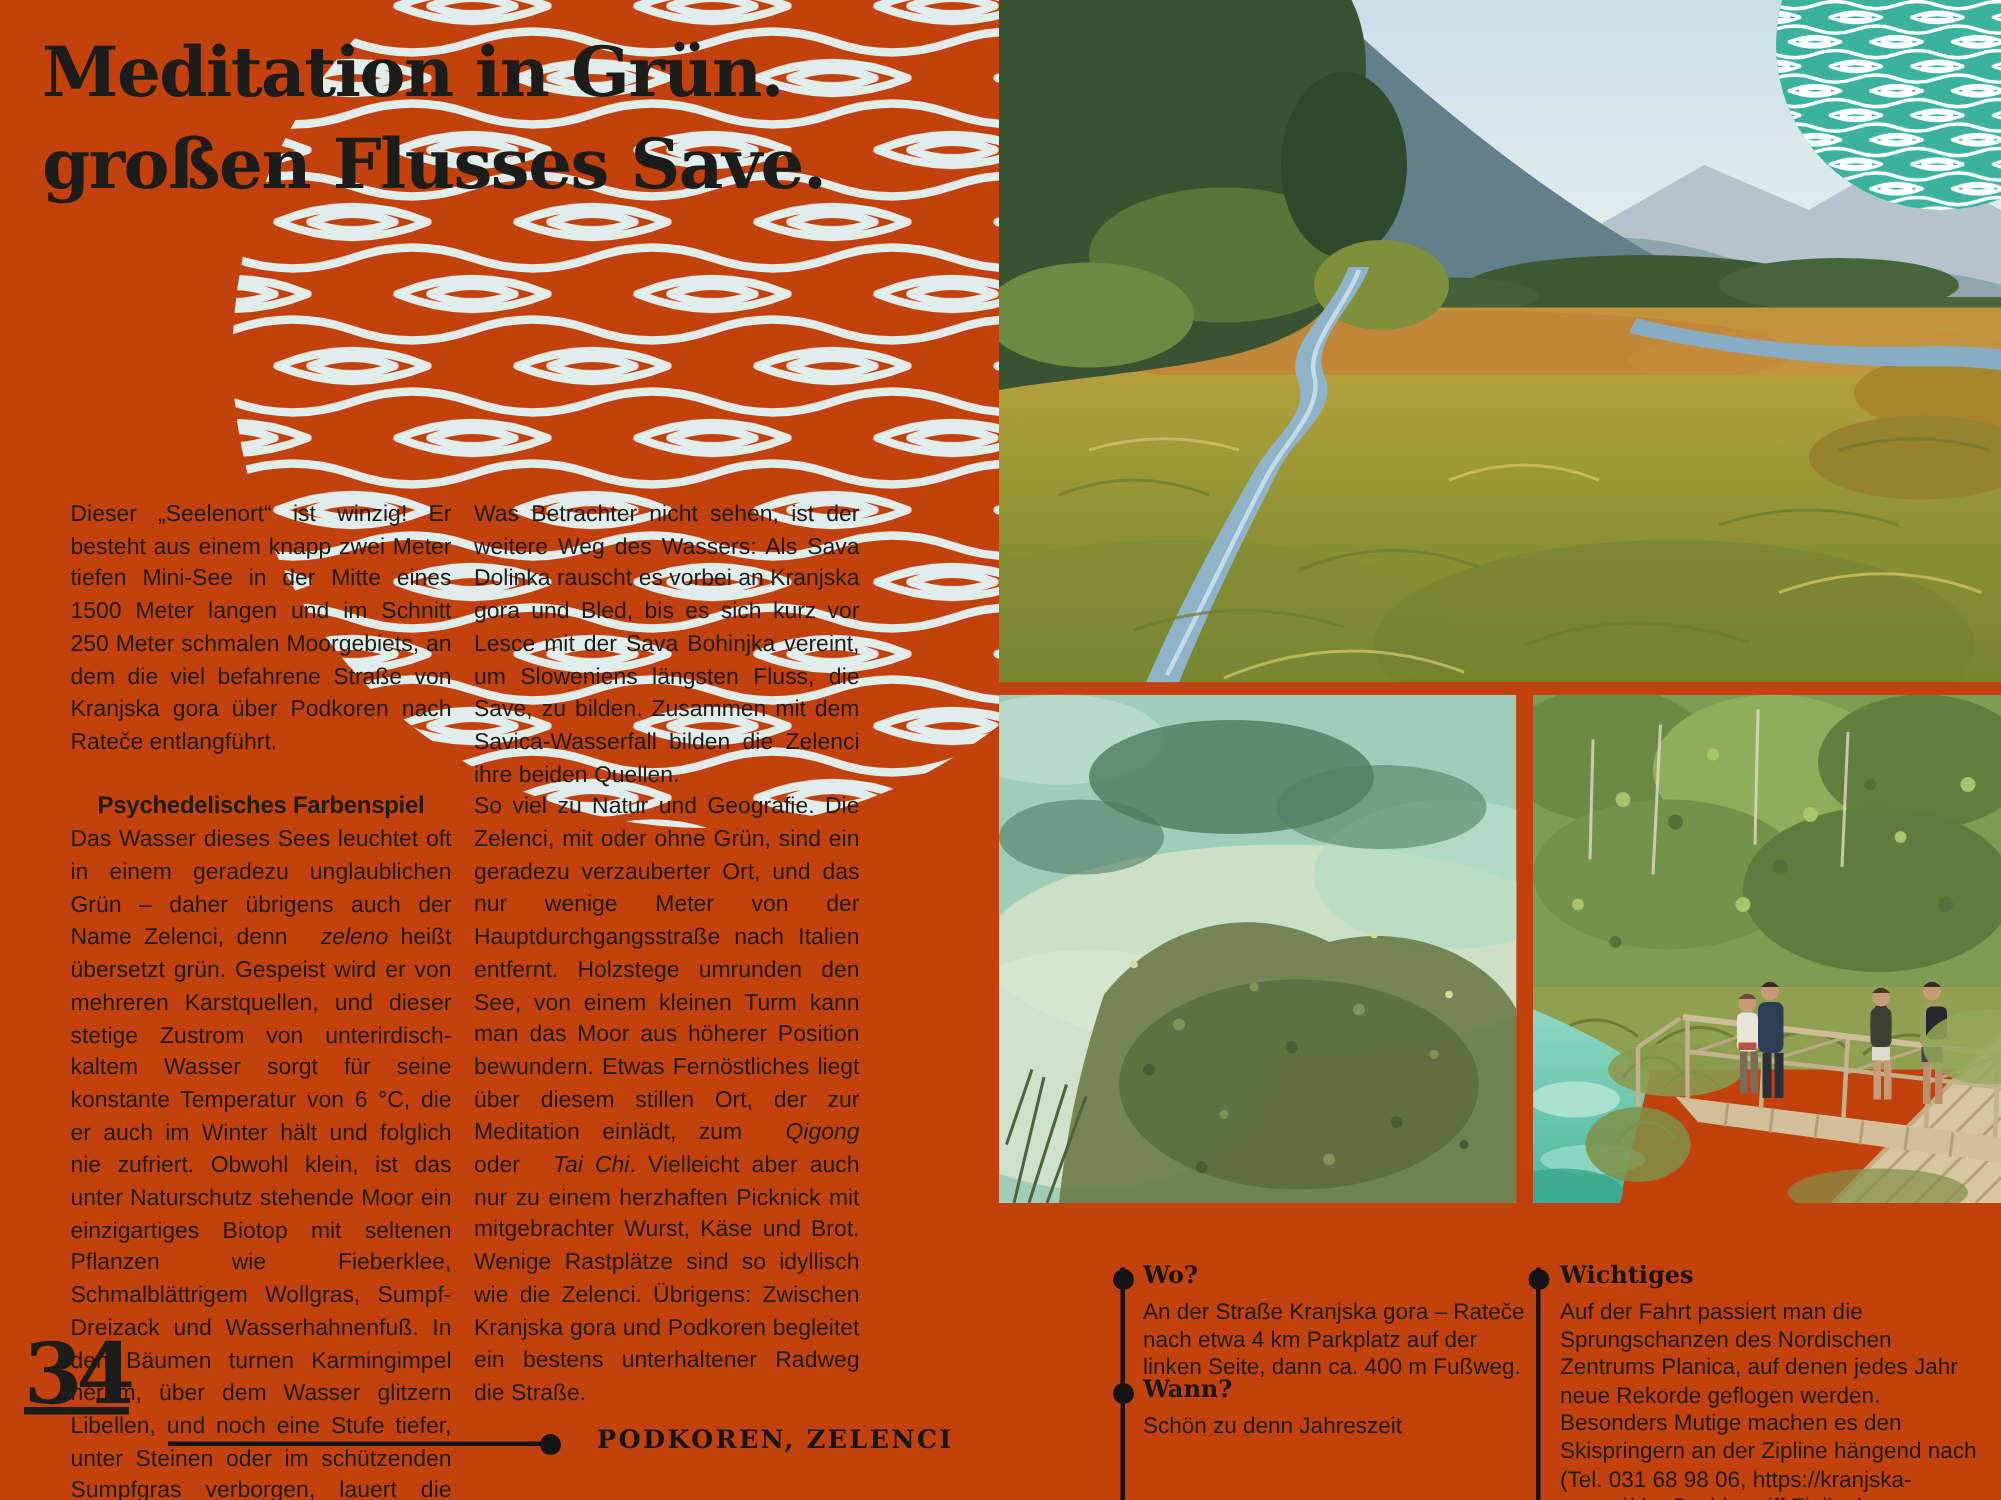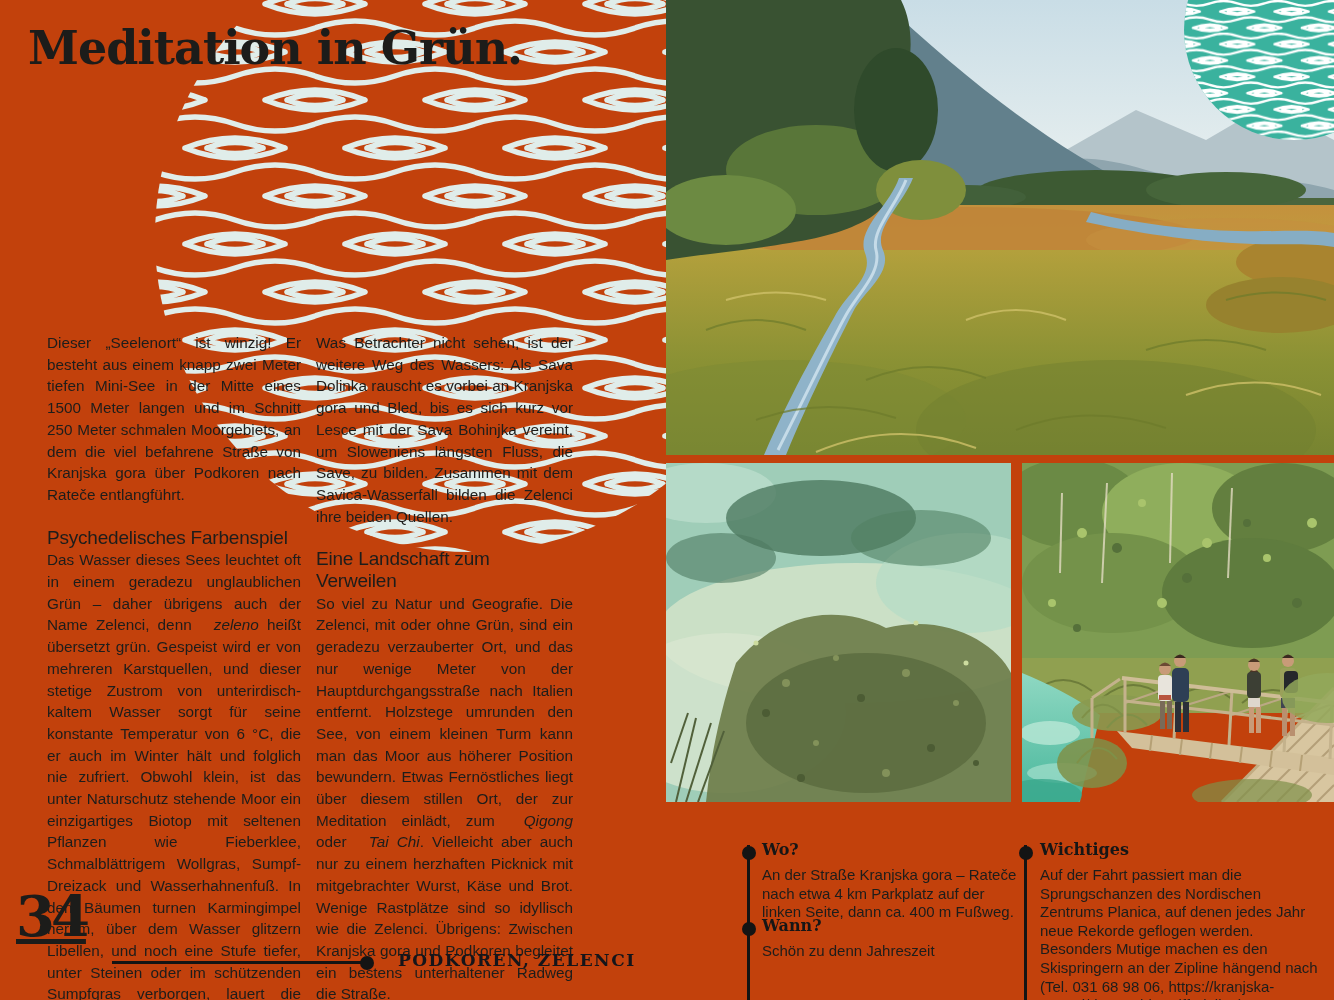--- a/index.html
+++ b/index.html
@@ -14,22 +14,22 @@
   .bg-wave { position:absolute; left:155px; top:-78px; width:630px; height:630px; z-index:0; }
   
   .title { position:absolute; left:28px; top:18px; z-index:2;
     font-family:"DejaVu Serif", serif; font-weight:700;
     font-size:46px; line-height:61px; letter-spacing:-1px; color:#1c1c1a; }
   
   .col { position:absolute; top:332px; z-index:2; font-size:15.3px; line-height:21.7px;
          text-align:justify; hyphens:auto; -webkit-hyphens:auto; }
   .col1 { left:47px;  width:254px; }
   .col2 { left:316px; width:257px; }
-  .subhead { margin-top:21px; margin-bottom:1px; font-weight:normal; font-size:19px;
-             letter-spacing:-0.2px; text-align:left; }
+  .subhead { margin-top:21px; margin-bottom:1px; font-weight:bold; font-size:16px;
+             letter-spacing:-0.2px; text-align:center; }
   .it { font-style:italic;margin-left:14px; }
   
   .photo { position:absolute; z-index:1; overflow:hidden; }
   .photo svg { display:block; width:100%; height:100%; }
   .photo-main { left:666px; top:0; width:668px; height:455px; }
   .photo-lake { left:666px; top:463px; width:345px; height:339px; }
   .photo-bridge { left:1022px; top:463px; width:312px; height:339px; }
   
   .vrule { position:absolute; width:2.5px; background:#141414; z-index:2; }
   .vrule-1 { left:747px; top:845px; height:155px; }
@@ -65,31 +65,31 @@
             <path d="M-50,-14 Q0,6 50,-14 M110,-14 Q160,6 210,-14"></path>
           </g>
         </pattern>
       </defs>
       <circle cx="315" cy="315" r="315" fill="url(#wavesLight)"></circle>
     </svg>
   </div>
 
   <div class="title">
     <div>Meditation in Grün.</div>
+    <div>großen Flusses Save.</div>
   </div>
 
   <div class="col col1">
     <p>Dieser „Seelenort“ ist winzig! Er besteht aus einem knapp zwei Meter tiefen Mini-See in der Mitte eines 1500 Meter langen und im Schnitt 250 Meter schmalen Moorgebiets, an dem die viel befahrene Straße von Kranjska gora über Podkoren nach Rateče entlangführt.</p>
     <h3 class="subhead">Psychedelisches Farbenspiel</h3>
     <p><span>Das Wasser dieses Sees leuchtet oft in einem geradezu unglaublichen Grün – daher übrigens auch der Name Zelenci, denn </span><span class="it">zeleno</span><span> heißt übersetzt grün. Gespeist wird er von mehreren Karstquellen, und dieser stetige Zustrom von unterirdisch-kaltem Wasser sorgt für seine konstante Temperatur von 6 °C, die er auch im Winter hält und folglich nie zufriert. Obwohl klein, ist das unter Naturschutz stehende Moor ein einzigartiges Biotop mit seltenen Pflanzen wie Fieberklee, Schmalblättrigem Wollgras, Sumpf-Dreizack und Wasserhahnenfuß. In den Bäumen turnen Karmingimpel herum, über dem Wasser glitzern Libellen, und noch eine Stufe tiefer, unter Steinen oder im schützenden Sumpfgras verborgen, lauert die Kreuzotter.</span></p>
   </div>
 
   <div class="col col2">
     <p>Was Betrachter nicht sehen, ist der weitere Weg des Wassers: Als Sava Dolinka rauscht es vorbei an Kranjska gora und Bled, bis es sich kurz vor Lesce mit der Sava Bohinjka vereint, um Sloweniens längsten Fluss, die Save, zu bilden. Zusammen mit dem Savica-Wasserfall bilden die Zelenci ihre beiden Quellen.</p>
-    <h3 class="subhead">Eine Landschaft zum Verweilen</h3>
     <p><span>So viel zu Natur und Geografie. Die Zelenci, mit oder ohne Grün, sind ein geradezu verzauberter Ort, und das nur wenige Meter von der Hauptdurchgangsstraße nach Italien entfernt. Holzstege umrunden den See, von einem kleinen Turm kann man das Moor aus höherer Position bewundern. Etwas Fernöstliches liegt über diesem stillen Ort, der zur Meditation einlädt, zum </span><span class="it">Qigong</span><span> oder </span><span class="it">Tai Chi</span><span>. Vielleicht aber auch nur zu einem herzhaften Picknick mit mitgebrachter Wurst, Käse und Brot. Wenige Rastplätze sind so idyllisch wie die Zelenci. Übrigens: Zwischen Kranjska gora und Podkoren begleitet ein bestens unterhaltener Radweg die Straße.</span></p>
   </div>
 
   <div class="photo photo-main">
     <svg viewBox="0 0 668 455" preserveAspectRatio="none" xmlns="http://www.w3.org/2000/svg">
       <defs>
         <linearGradient id="skyG" x1="0" y1="0" x2="0" y2="1">
           <stop offset="0" stop-color="#c9dde6"></stop>
             <stop offset="1" stop-color="#eef3f1"></stop>
         </linearGradient>

